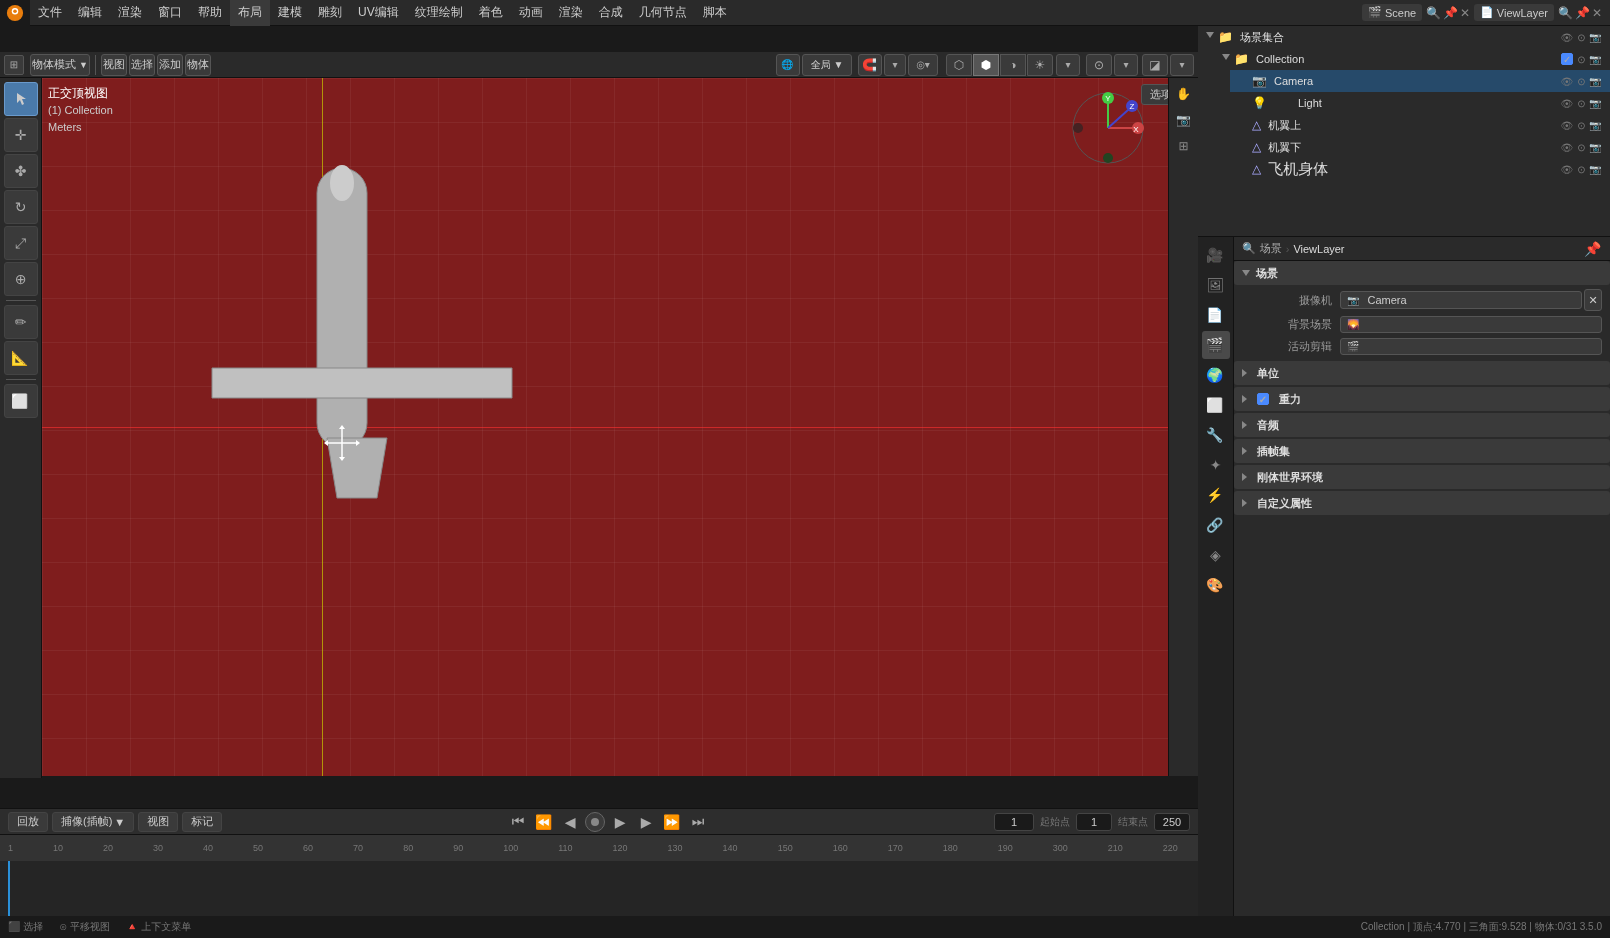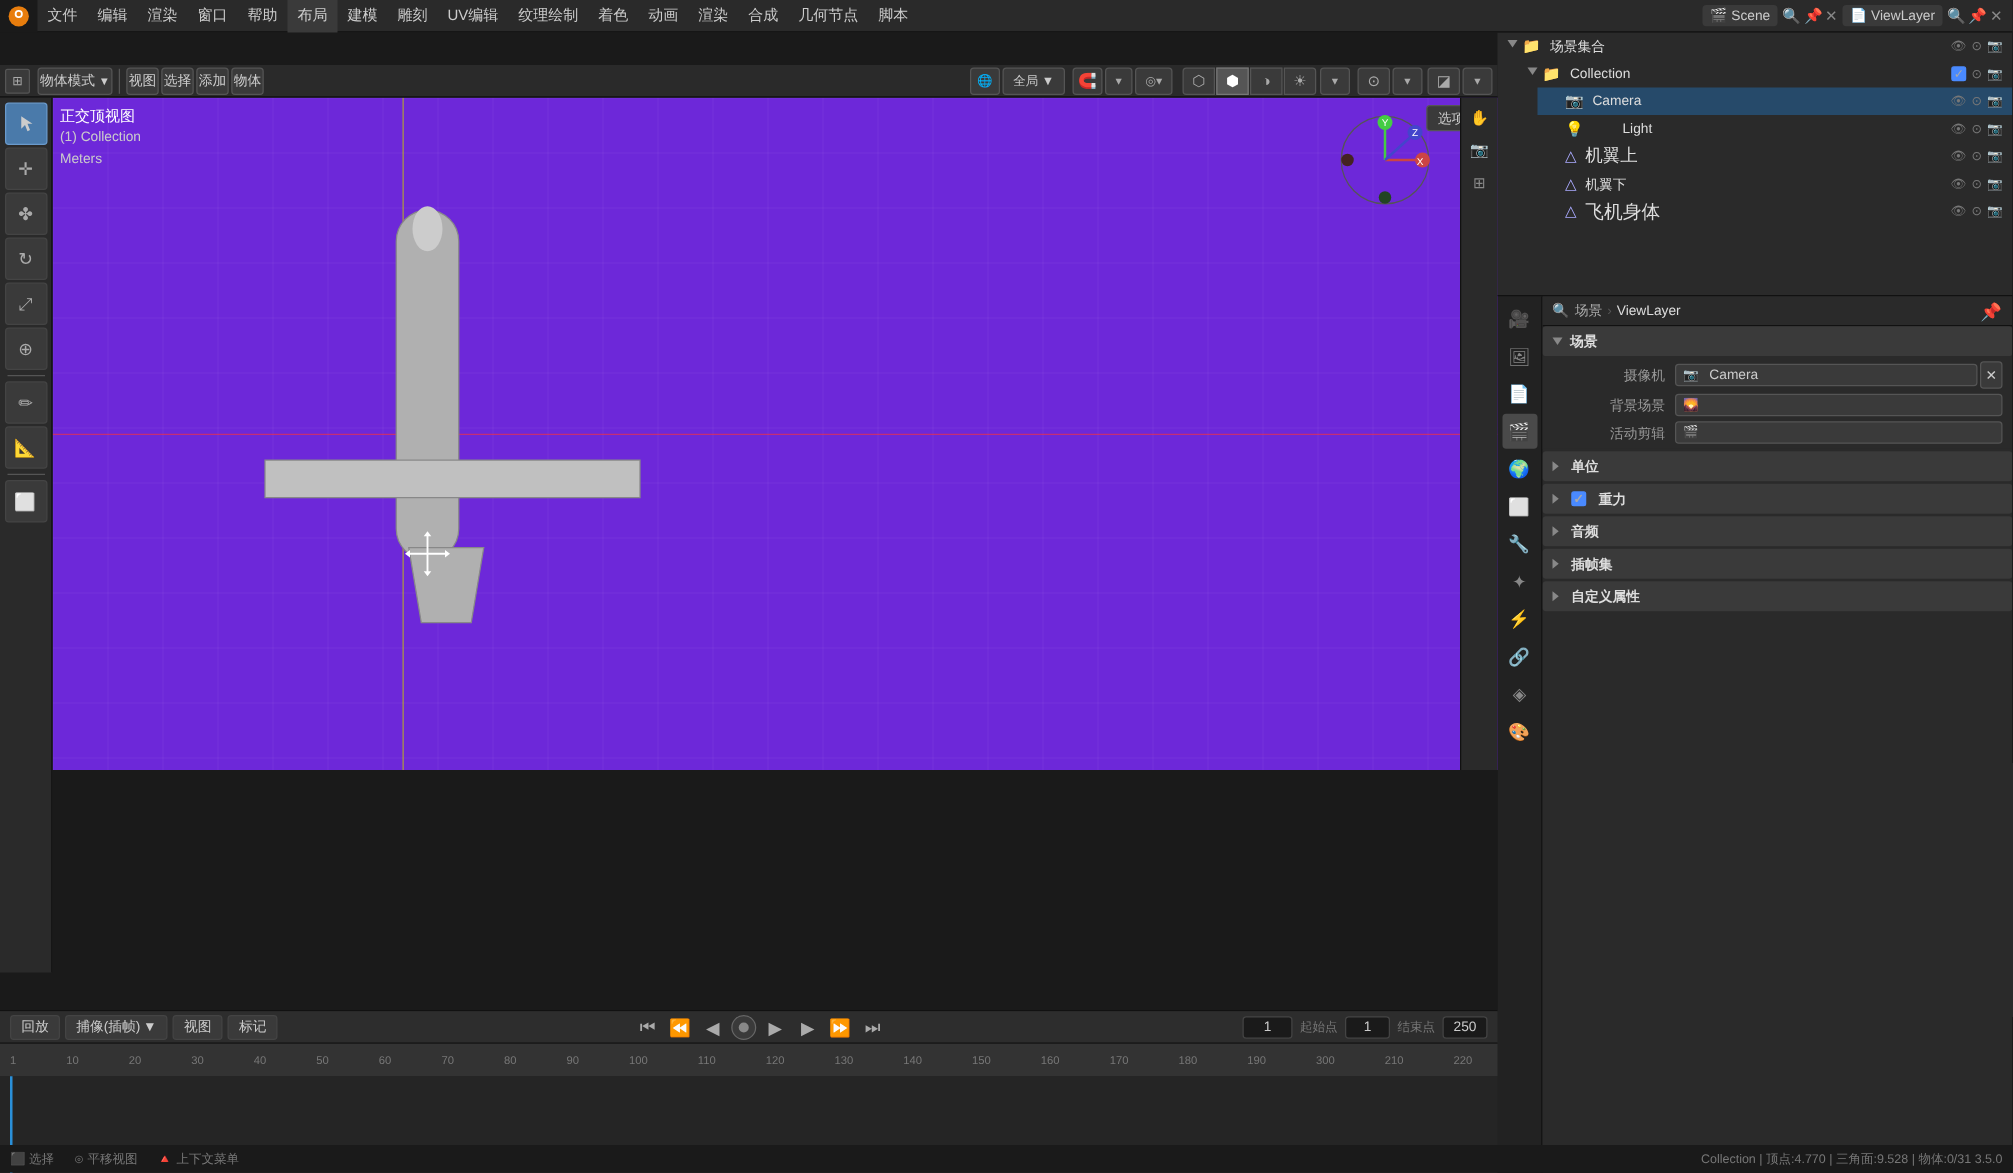--- a/index.html
+++ b/index.html
@@ -145,22 +145,22 @@
       font-size: 14px;
     }
     .tool-btn.active { background: #4a7aaa; border-color: #6a9acc; }
 
     
     .viewport {
       position: absolute;
       top: 78px;
       left: 42px;
       width: 1156px;
-      height: 538px;
-      background: #6d28d9;
+      height: 698px;
+      background: #7f1d1d;
       overflow: hidden;
     }
     .viewport-grid {
       position: absolute;
       inset: 0;
       background-image:
         linear-gradient(rgba(255,255,255,0.05) 1px, transparent 1px),
         linear-gradient(90deg, rgba(255,255,255,0.05) 1px, transparent 1px);
       background-size: 44px 44px;
     }
@@ -741,21 +741,21 @@
       <div class="ol-right-icons">
         <span>👁</span>
         <span>⊙</span>
         <span>📷</span>
       </div>
     </div>
 
     <div class="outliner-item outliner-indent2">
       <span style="width:10px;"></span>
       <span style="color:#aaaaff;font-size:12px;margin-right:3px;">△</span>
-      <span style="font-size:14px;color:#ddd;text-align:right;">机翼上</span>
+      <span style="font-size:11px;color:#ddd;text-align:right;">机翼上</span>
       <div class="ol-right-icons">
         <span>👁</span>
         <span>⊙</span>
         <span>📷</span>
       </div>
     </div>
 
     <div class="outliner-item outliner-indent2">
       <span style="width:10px;"></span>
       <span style="color:#aaaaff;font-size:12px;margin-right:3px;">△</span>
@@ -866,20 +866,26 @@
           </div>
         </div>
 
         <div class="prop-section">
           <div class="prop-section-header">
             <div class="ol-triangle" style="margin-right:4px;"></div>
             <span>插帧集</span>
           </div>
         </div>
 
+        <div class="prop-section">
+          <div class="prop-section-header">
+            <div class="ol-triangle" style="margin-right:4px;"></div>
+            <span>刚体世界环境</span>
+          </div>
+        </div>
 
         <div class="prop-section">
           <div class="prop-section-header">
             <div class="ol-triangle" style="margin-right:4px;"></div>
             <span>自定义属性</span>
           </div>
         </div>
       </div>
     </div>
   </div>

